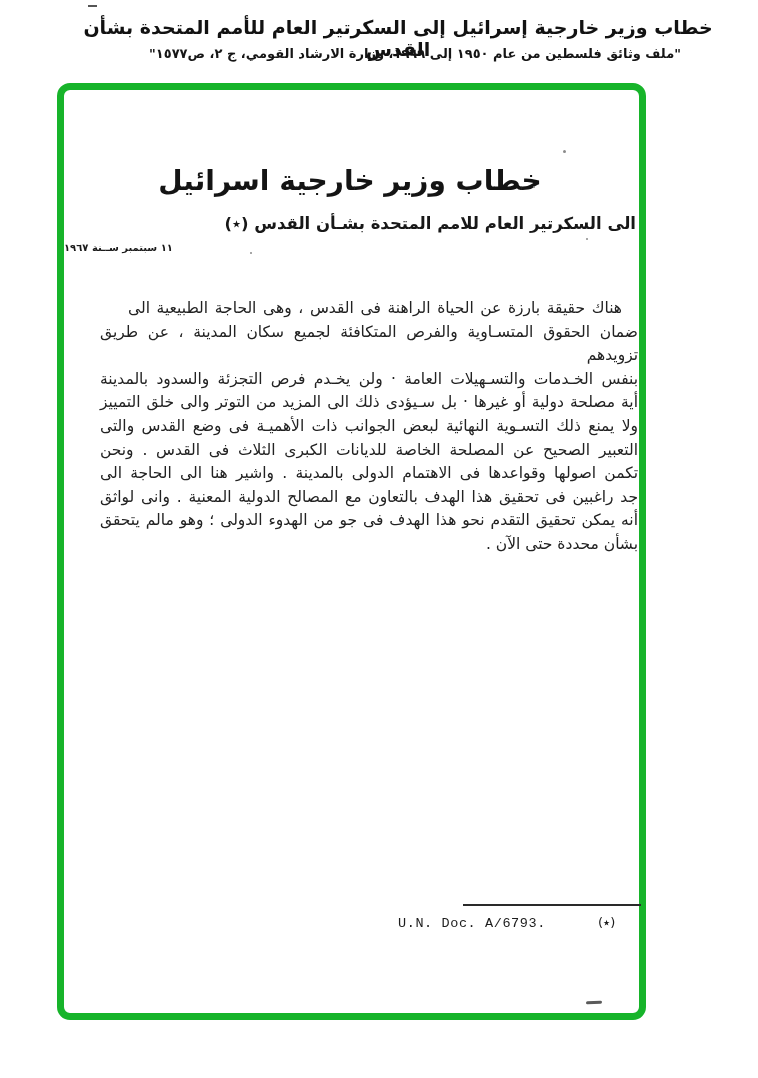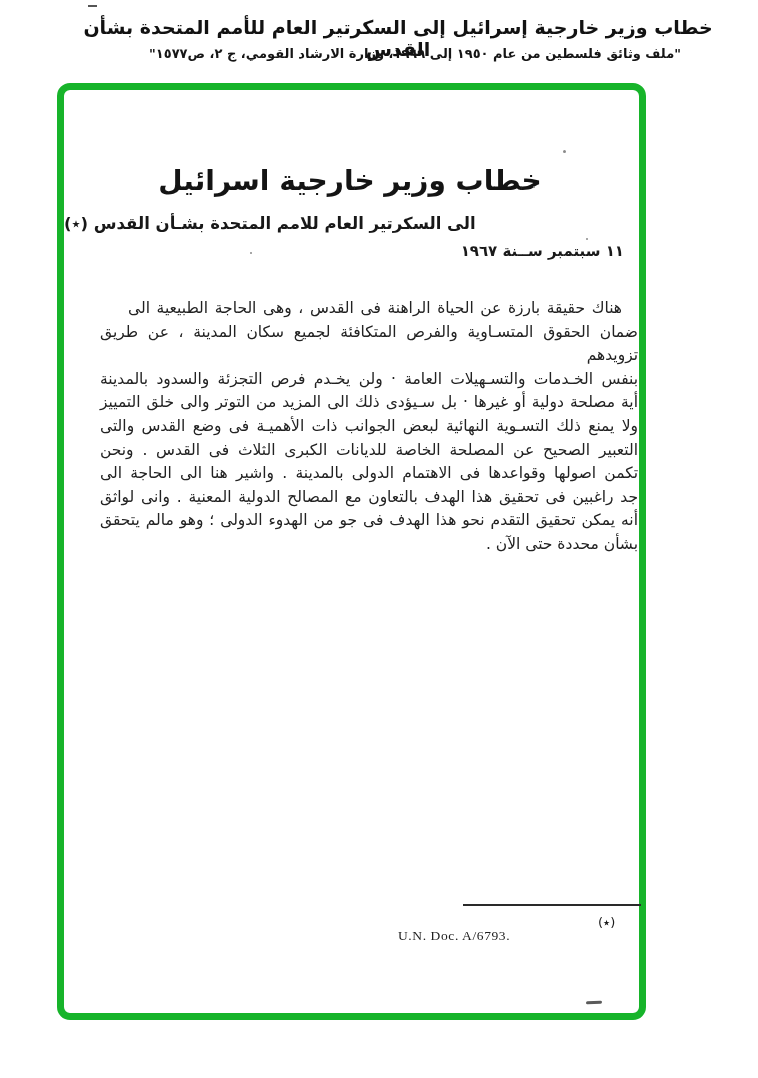--- a/index.html
+++ b/index.html
@@ -21,42 +21,42 @@
   .page{
     position:absolute;left:57px;top:83px;width:589px;height:937px;
     box-sizing:border-box;border:7px solid #17b42a;border-radius:13px;background:#ffffff;
   }
   .doc-title{
     position:absolute;top:74px;left:0;width:572px;
     direction:rtl;text-align:center;font-size:28px;font-weight:bold;color:#141414;
   }
   .doc-subtitle{
     position:absolute;top:124px;left:0;width:572px;
-    direction:rtl;text-align:left;font-size:16.5px;font-weight:bold;color:#181818;
+    direction:rtl;text-align:right;font-size:16.5px;font-weight:bold;color:#181818;
   }
   .doc-date{
     position:absolute;top:152px;left:0;width:560px;
-    direction:rtl;text-align:right;font-size:15px;font-weight:bold;color:#1a1a1a;
+    direction:rtl;text-align:left;font-size:10px;font-weight:bold;color:#1a1a1a;
   }
   .doc-body{
     position:absolute;top:207px;left:36px;width:538px;
     direction:rtl;font-size:15.5px;line-height:23.6px;color:#222222;
   }
   .jline{text-align:justify;text-align-last:justify;}
   .jline.first{padding-right:16px;margin-left:28px;}
   .jline.last{text-align-last:right;}
   
   .fn-rule{
     position:absolute;top:814px;left:399px;width:178px;height:0;
     border-top:2px solid #2a2a2a;
   }
   .fn-ref{
     position:absolute;top:826px;left:334px;
-    font-family:Liberation Serif, serif;
-    font-size:13.5px;letter-spacing:0.6px;color:#1c1c1c;margin-top:12px;
+    font-family:Liberation Mono, monospace;
+    font-size:13.5px;letter-spacing:0.6px;color:#1c1c1c;
   }
   .fn-marker{
     position:absolute;top:825px;left:534px;
     font-size:13px;color:#1c1c1c;
   }
   
   .dash{position:absolute;left:88px;top:5px;width:9px;height:2px;background:#555;}
   .speck{position:absolute;background:#8a8a8a;border-radius:50%;}
   .sp1{left:563px;top:150px;width:3px;height:3px;}
   .sp2{left:533px;top:186px;width:2px;height:2px;}

